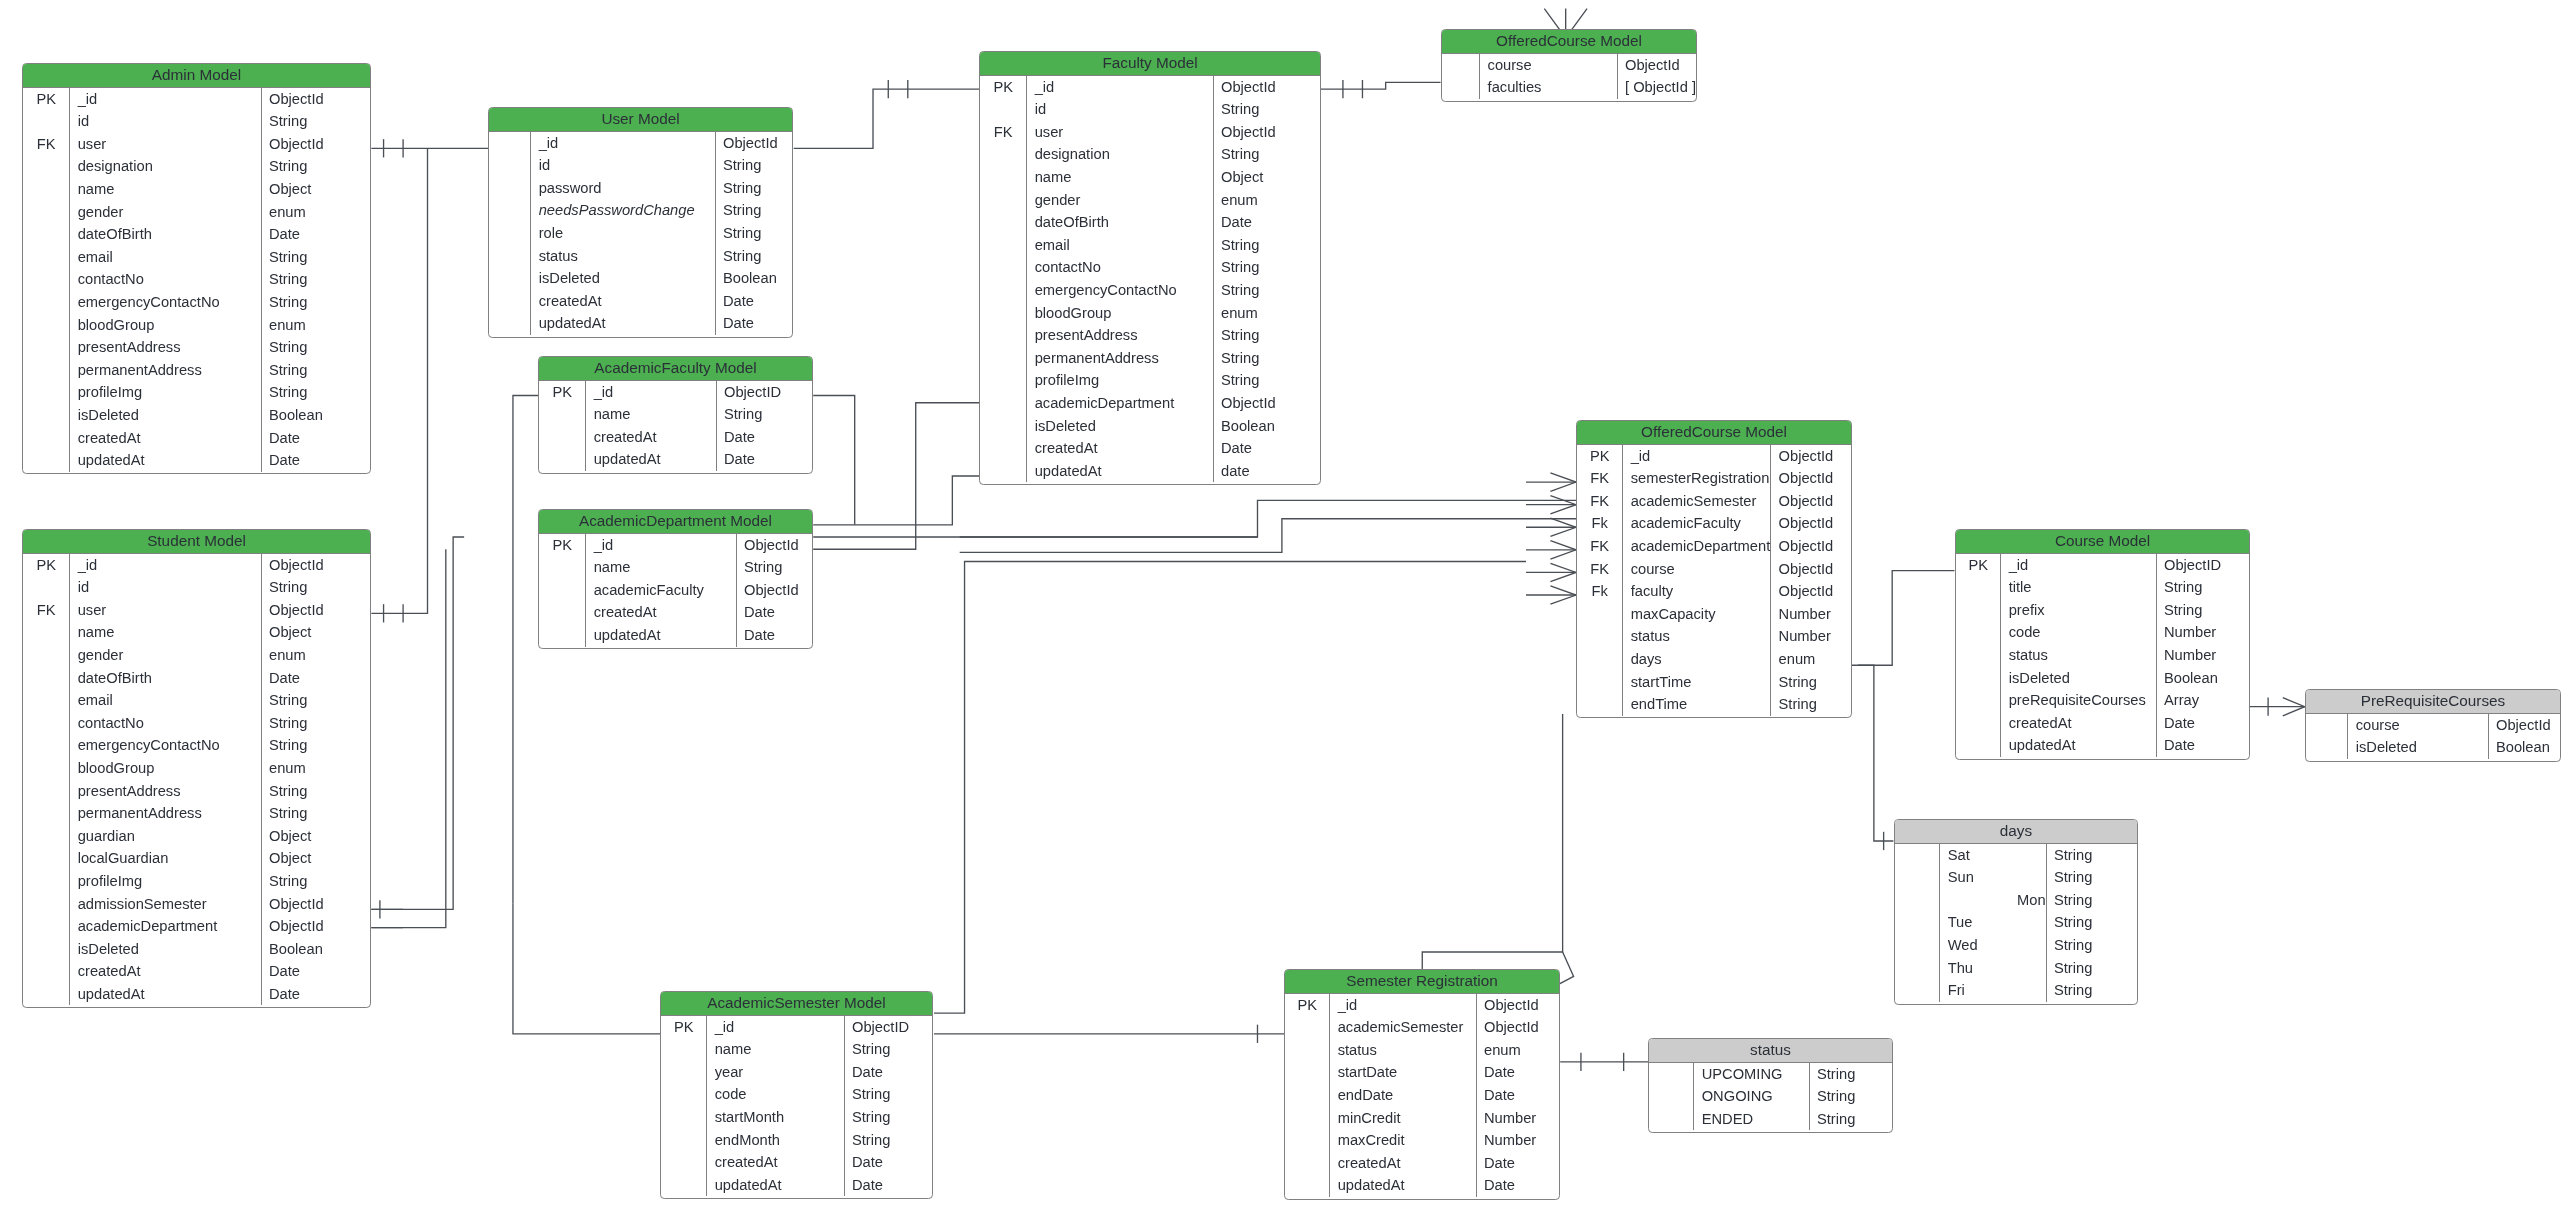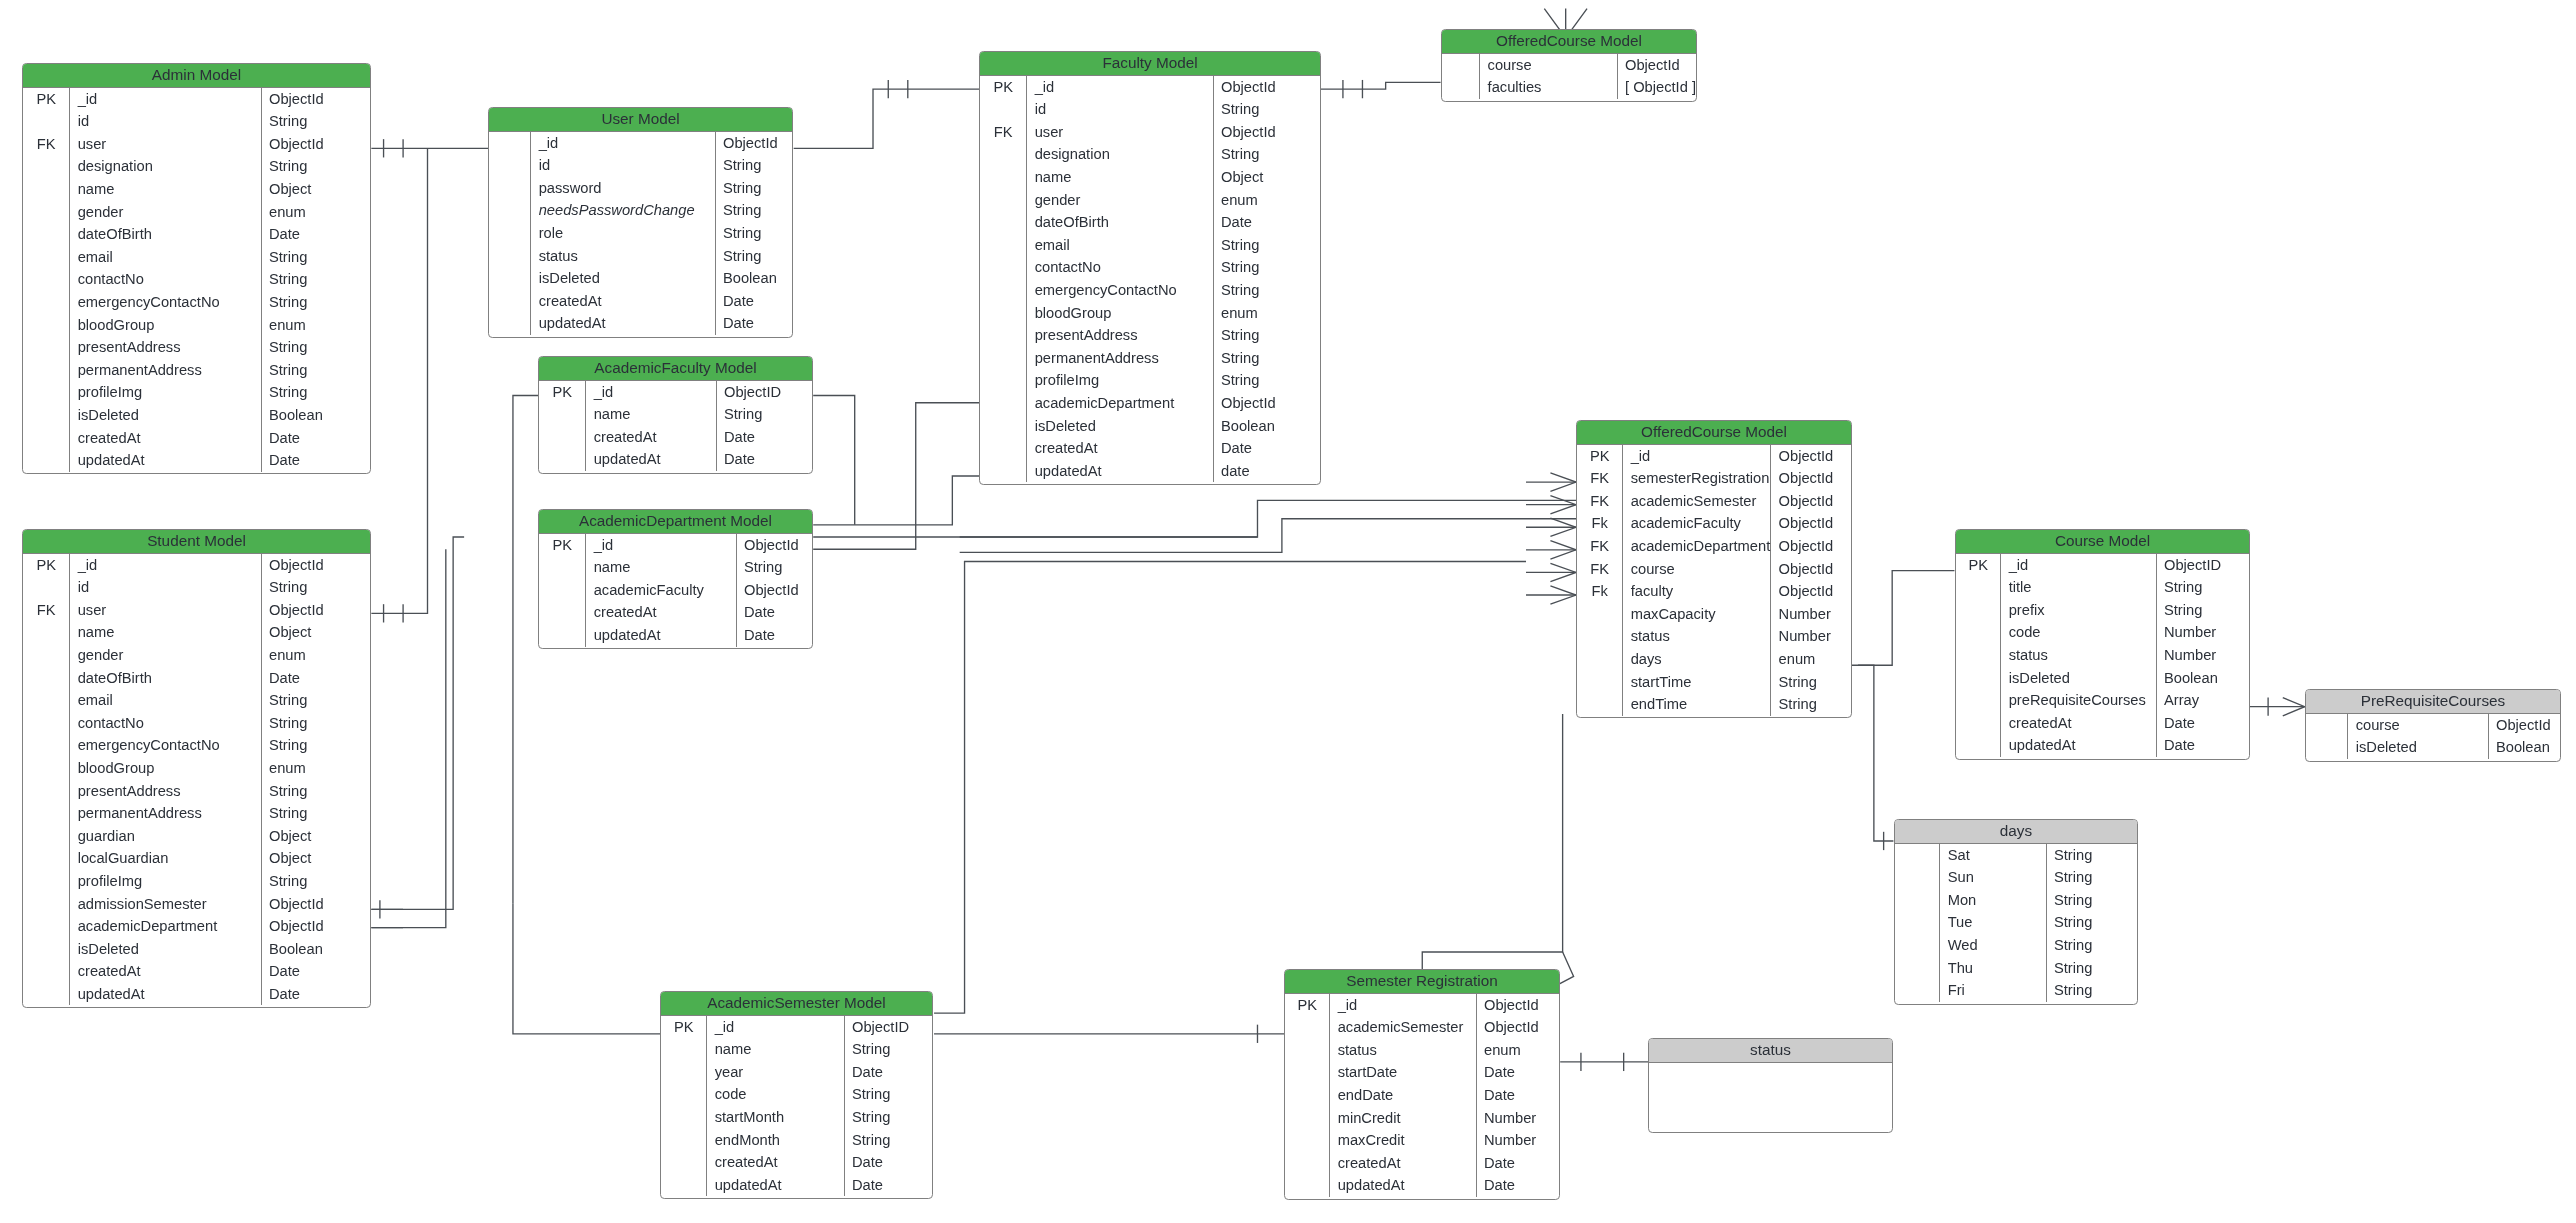--- a/index.html
+++ b/index.html
@@ -712,21 +712,21 @@
             <div class="cell attr" style="width: 98px;">Sat</div>
             <div class="cell type">String</div>
           </div>
           <div class="row">
             <div class="cell key" style="width: 37px;"></div>
             <div class="cell attr" style="width: 98px;">Sun</div>
             <div class="cell type">String</div>
           </div>
           <div class="row">
             <div class="cell key" style="width: 37px;"></div>
-            <div class="cell attr" style="width: 98px;">Mon</div>
+            <div class="cell attr" style="width: 98px; text-align: right;">Mon</div>
             <div class="cell type">String</div>
           </div>
           <div class="row">
             <div class="cell key" style="width: 37px;"></div>
             <div class="cell attr" style="width: 98px;">Tue</div>
             <div class="cell type">String</div>
           </div>
           <div class="row">
             <div class="cell key" style="width: 37px;"></div>
             <div class="cell attr" style="width: 98px;">Wed</div>
@@ -789,20 +789,37 @@
           </div>
           <div class="row">
             <div class="cell key" style="width: 37px;"></div>
             <div class="cell attr" style="width: 138px;">updatedAt</div>
             <div class="cell type">Date</div>
           </div>
         </div>
       </div>
       <div class="entity gray" style="left: 1648px; top: 1038px; width: 245px; height: 95px;">
         <div class="entity-title">status</div>
+        <div class="rows">
+          <div class="row">
+            <div class="cell key" style="width: 37px;"></div>
+            <div class="cell attr" style="width: 107px;">UPCOMING</div>
+            <div class="cell type">String</div>
+          </div>
+          <div class="row">
+            <div class="cell key" style="width: 37px;"></div>
+            <div class="cell attr" style="width: 107px;">ONGOING</div>
+            <div class="cell type">String</div>
+          </div>
+          <div class="row">
+            <div class="cell key" style="width: 37px;"></div>
+            <div class="cell attr" style="width: 107px;">ENDED</div>
+            <div class="cell type">String</div>
+          </div>
+        </div>
       </div>
       <div class="entity" style="left: 660px; top: 991px; width: 273px; height: 208px;">
         <div class="entity-title">AcademicSemester Model</div>
         <div class="rows">
           <div class="row">
             <div class="cell key" style="width: 38px;">PK</div>
             <div class="cell attr" style="width: 129px;">_id</div>
             <div class="cell type">ObjectID</div>
           </div>
           <div class="row">

